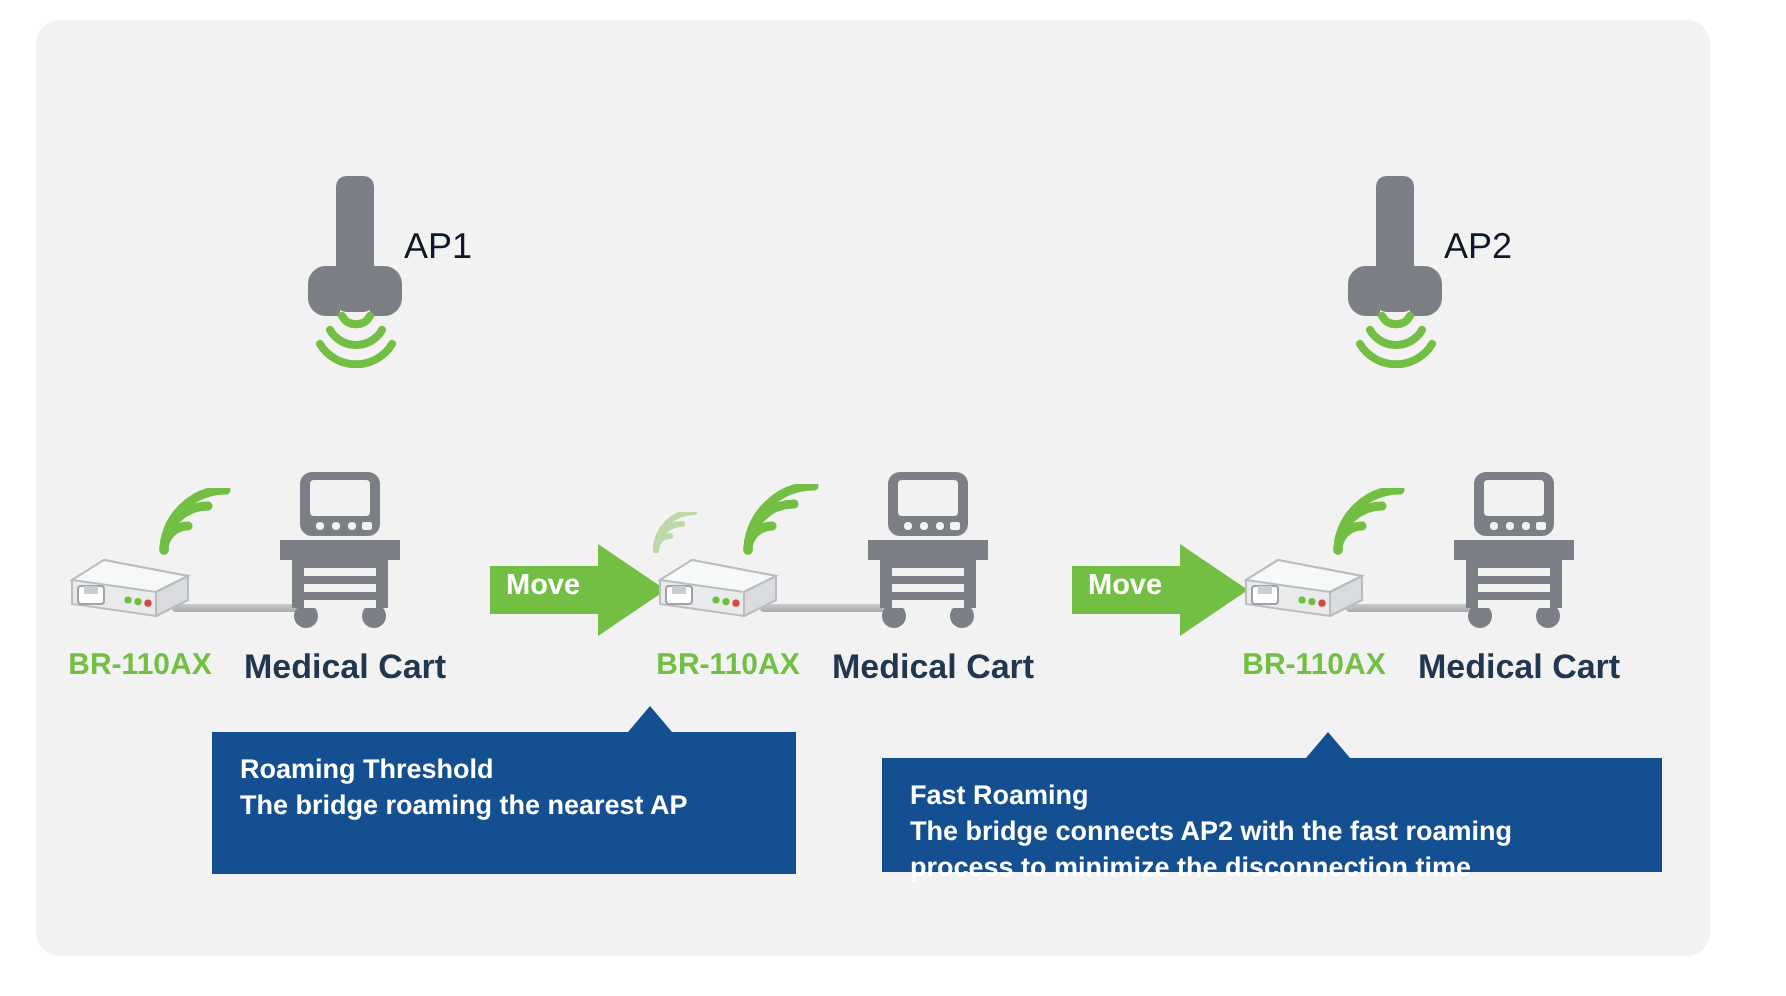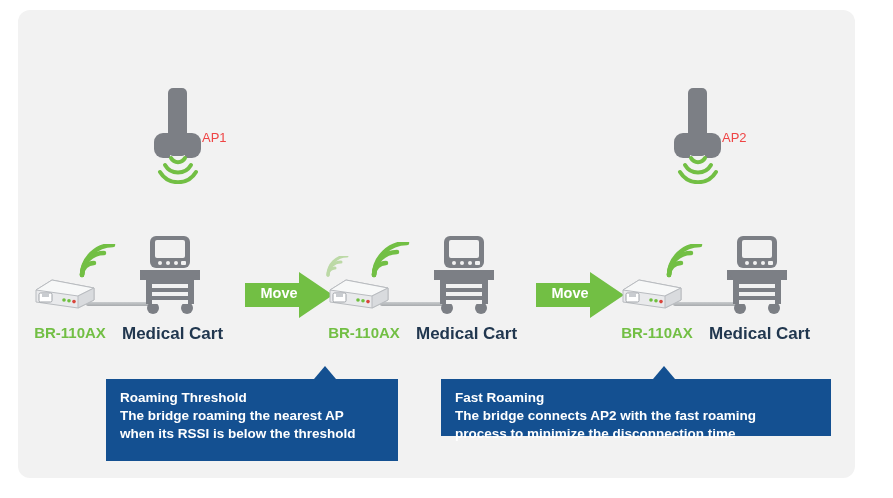--- a/index.html
+++ b/index.html
@@ -68,24 +68,23 @@
     border-radius: 9px 0 0 9px;
   }
   .ap-foot-right {
     left: 45px;
     border-radius: 0 9px 9px 0;
   }
   .ap-label {
     position: absolute;
     left: 62px;
     top: 25px;
-    font-size: 13px;
-    color: #ef4444;
-    white-space: nowrap;
-    margin-top: 17px;
+    font-size: 18px;
+    color: #0f172a;
+    white-space: nowrap;
   }
   .ap-waves {
     position: absolute;
     left: 17px;
     top: 66px;
     width: 42px;
     height: 30px;
   }
   
   .node-group {
@@ -145,21 +144,20 @@
   .move-arrow {
     position: absolute;
     width: 88px;
     height: 46px;
   }
   .move-text {
     position: absolute;
     left: 8px;
     top: 13px;
     width: 52px;
-    text-align: center;
     font-size: 14.5px;
     font-weight: bold;
     color: #ffffff;
     white-space: nowrap;
     pointer-events: none;
   }
   
   .callout {
     position: absolute;
     background: #145091;
@@ -374,26 +372,25 @@
       <g fill="#f2f2f2">
         <rect x="16" y="48" width="36" height="4"></rect>
         <rect x="16" y="56" width="36" height="4"></rect>
         <rect x="16" y="64" width="36" height="4"></rect>
       </g>
     </svg>
     <div class="label-bridge">BR-110AX</div>
     <div class="label-cart">Medical Cart</div>
   </div>
 
-  <div class="callout" style="left:106px; top:379px; width:292px; height:82px;">
+  <div class="callout" style="left:106px; top:366px; width:292px; height:71px;">
     <div class="callout-pointer" style="left:208px;"></div>
     <div class="callout-inner">
       <div class="callout-title">Roaming Threshold</div>
       <div class="callout-body">The bridge roaming the nearest AP</div>
-      <div class="callout-body">when its RSSI is below the threshold</div>
     </div>
   </div>
 
   <div class="callout" style="left:441px; top:379px; width:390px; height:57px;">
     <div class="callout-pointer" style="left:212px;"></div>
     <div class="callout-inner">
       <div class="callout-title">Fast Roaming</div>
       <div class="callout-body">The bridge connects AP2 with the fast roaming</div>
       <div class="callout-body">process to minimize the disconnection time</div>
     </div>

